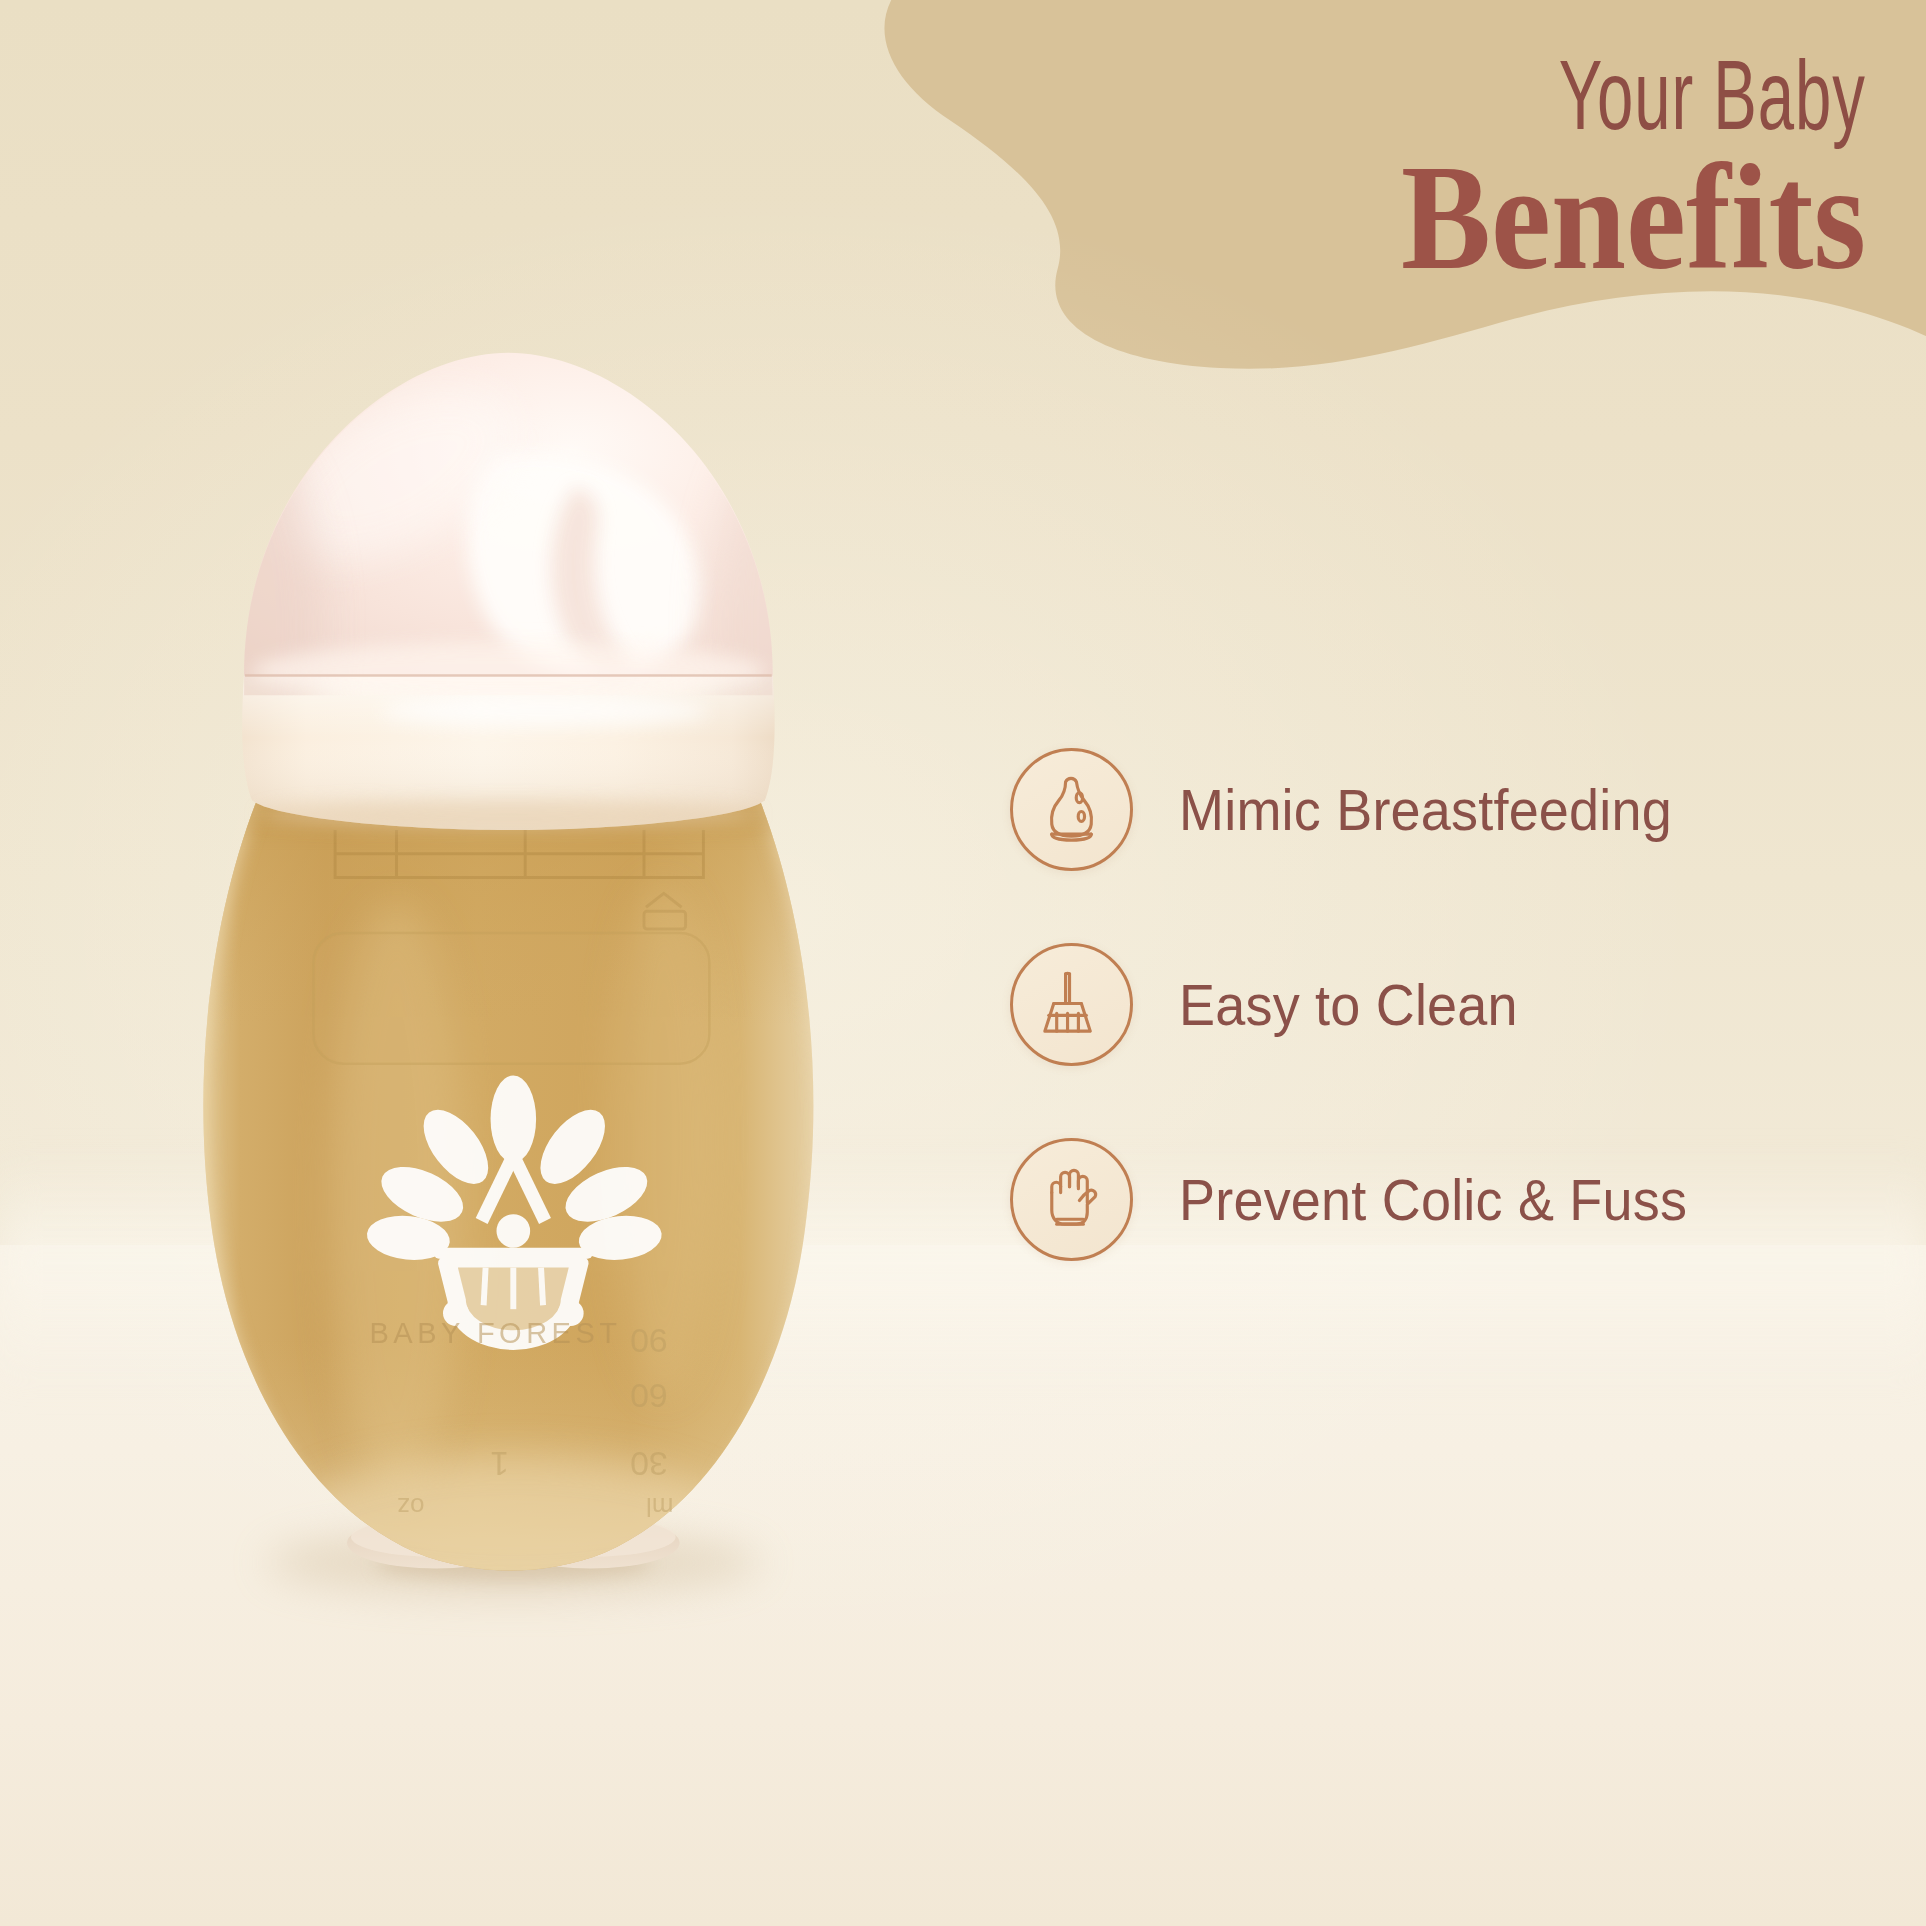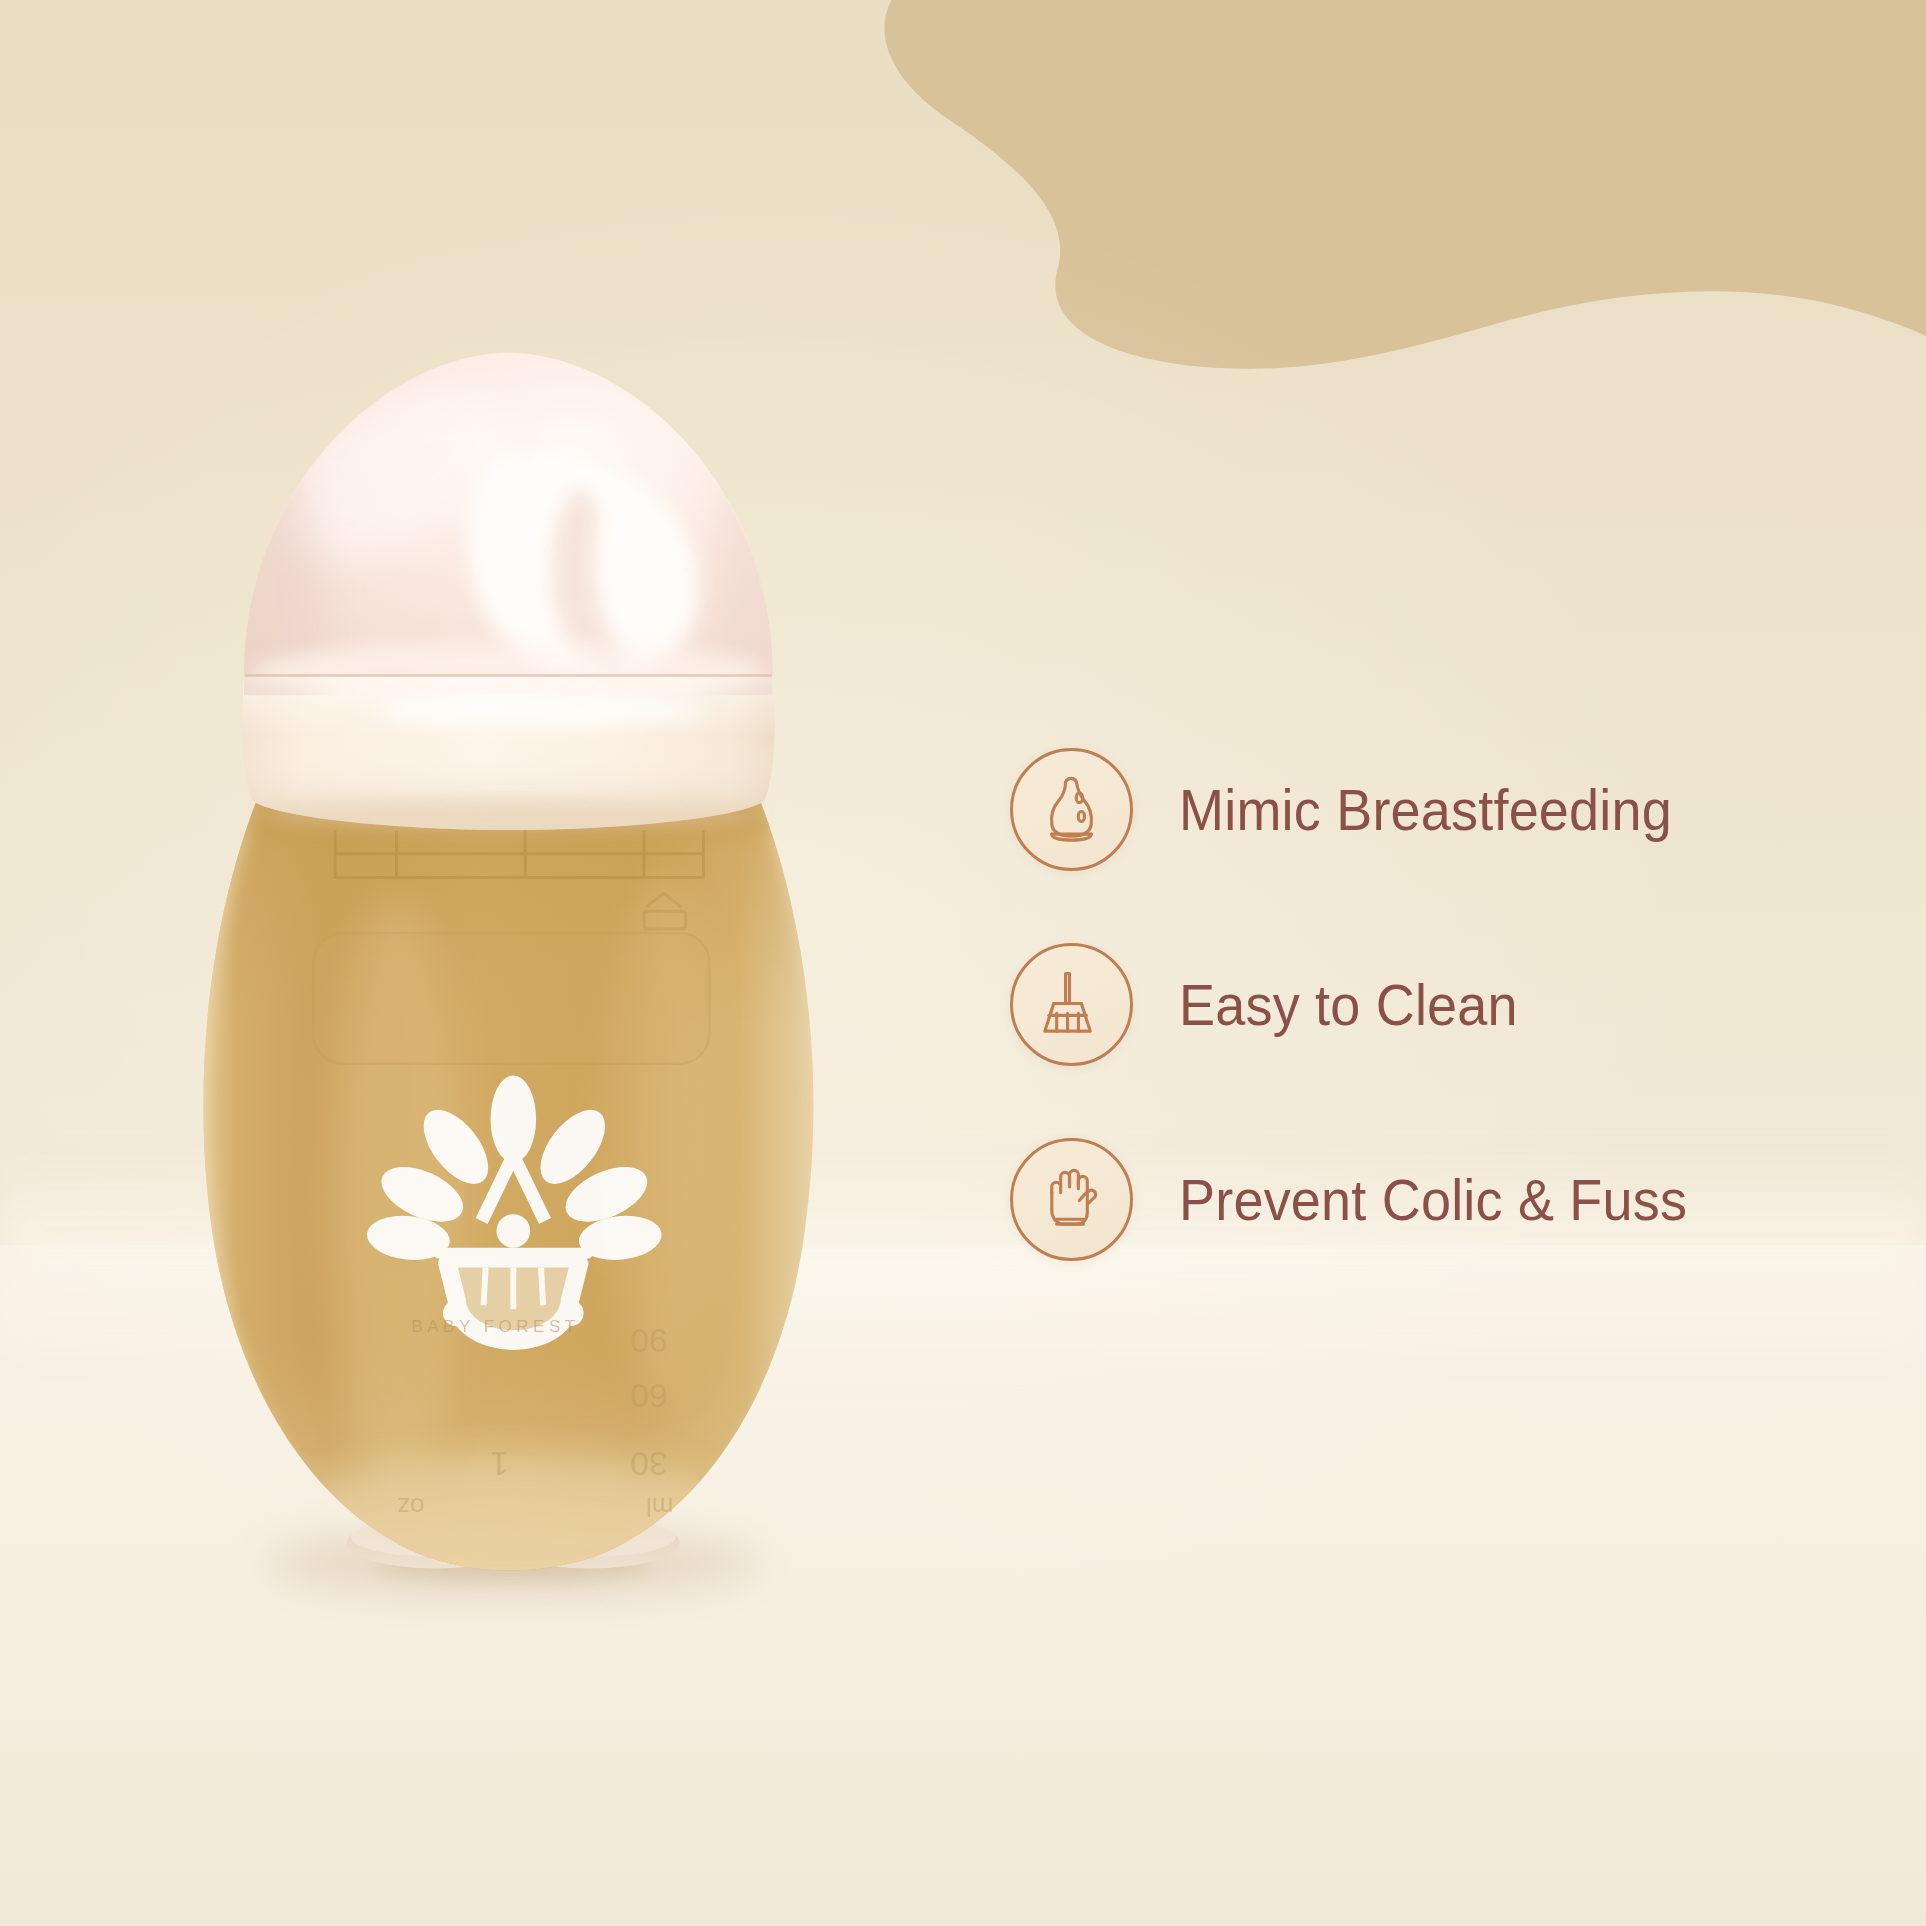--- a/index.html
+++ b/index.html
@@ -101,21 +101,21 @@
   
   .bottle{ position:absolute; left:149px; top:327px; width:693px; height:1406px; z-index:4; }
   .bottle svg{ display:block; }
 
   .brandtext{
     position:absolute;
     left:0; top:0;
     width:100%;
     text-align:center;
     font-family:"Liberation Sans", sans-serif;
-    font-size:17px;
+    font-size:29px;
     letter-spacing:4.5px;
     color:#b59156;
     opacity:.52;
     pointer-events:none;
   }
   .mk{
     position:absolute;
     font-family:"Liberation Sans", sans-serif;
     color:#b89a5f;
     opacity:.42;
@@ -135,20 +135,24 @@
   <svg class="blob" viewBox="0 0 1946 470" preserveAspectRatio="none">
     <path d="M 1946 0 L 900 0
              C 880 40 905 86 960 122
              C 1040 176 1082 222 1068 272
              C 1052 330 1120 366 1232 372
              C 1340 378 1430 350 1530 322
              C 1640 292 1760 284 1860 310
              C 1895 319 1924 330 1946 340 Z" fill="#d8c299"></path>
   </svg>
 
+  <div class="headline">
+    <span class="h-top">Your Baby</span>
+    <span class="h-main">Benefits</span>
+  </div>
 
   <div class="bottle">
     <svg width="693" height="1406" viewBox="0 0 700 1420">
       <defs>
 
         <linearGradient id="bodyG" x1="0" y1="0" x2="1" y2="0">
           <stop offset="0" stop-color="#e0c58f"></stop>
           <stop offset="0.06" stop-color="#d3ad6a"></stop>
           <stop offset="0.20" stop-color="#cca25c"></stop>
           <stop offset="0.45" stop-color="#d2aa63"></stop>

